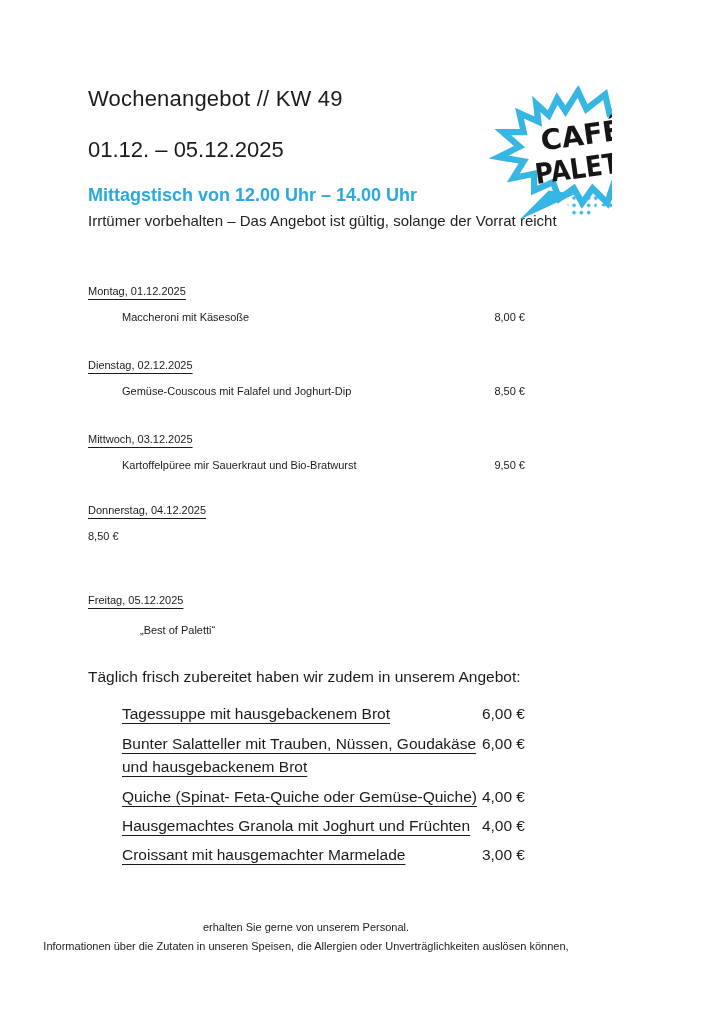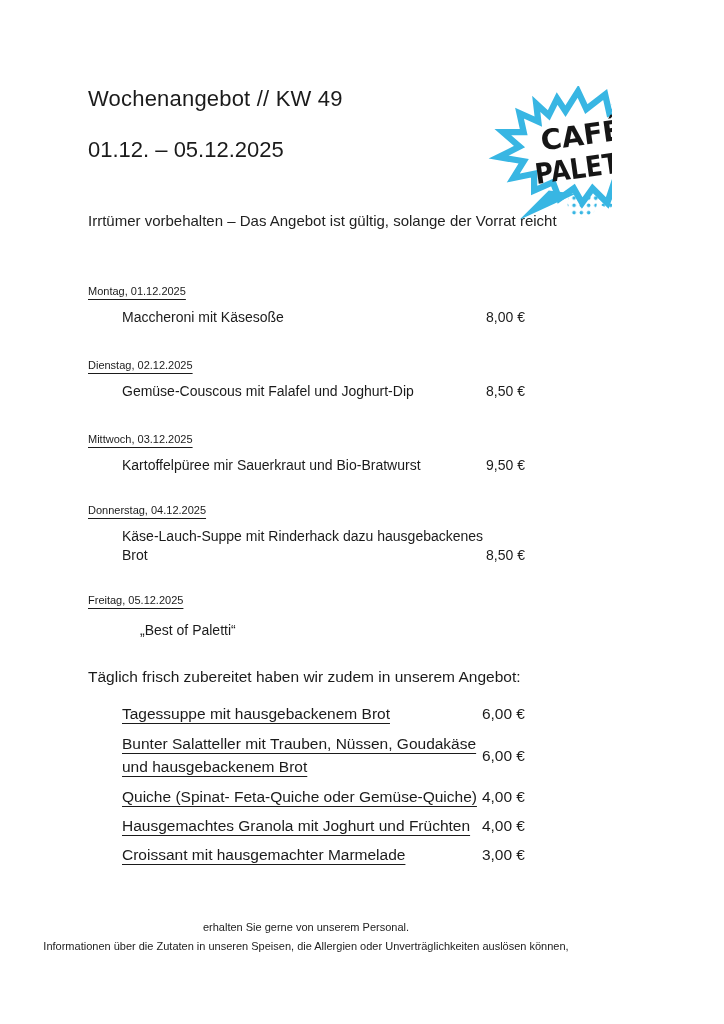--- a/index.html
+++ b/index.html
@@ -43,32 +43,32 @@
   .day-label{
     font-size:11px;line-height:20px;font-weight:400;
     text-decoration:underline;
     text-decoration-thickness:1.4px;
     text-underline-offset:4px;
   }
   .day-block{left:88px;right:87px;}
   .dish-row{
     position:absolute;left:0;right:0;
     display:flex;justify-content:space-between;align-items:flex-end;
-    font-size:14px;line-height:19px;
+    font-size:11px;line-height:19px;
   }
   .dish-name{margin-left:34px;}
   .dish-name.quote{margin-left:52px;}
   .dish-price{white-space:nowrap;}
   .intro-line{
     left:88px;top:667px;
     font-size:15.5px;line-height:19px;
   }
   .item-row{
     left:88px;right:87px;
-    display:flex;justify-content:space-between;align-items:center;
+    display:flex;justify-content:space-between;align-items:flex-start;
     font-size:15.5px;line-height:23px;
   }
   .item-name{
     margin-left:34px;max-width:480px;
     text-decoration:underline;
     text-decoration-thickness:1.3px;
     text-underline-offset:4px;
   }
   .footer{
     left:0;right:0;top:918px;
@@ -80,20 +80,21 @@
   .logo-tail{fill:var(--logo-cyan);}
   .logo-text{fill:#161616;font-family:"DejaVu Sans",sans-serif;font-weight:700;}
 </style>
 </head>
 <body>
 
 <div class="page">
 
   <div class="abs doc-title">Wochenangebot // KW 49</div>
   <div class="abs doc-dates">01.12. – 05.12.2025</div>
+  <div class="abs doc-subtitle">Mittagstisch von 12.00 Uhr – 14.00 Uhr</div>
   <div class="abs doc-disclaimer">Irrtümer vorbehalten – Das Angebot ist gültig, solange der Vorrat reicht</div>
 
   <div class="abs logo">
     <svg width="188" height="138" viewBox="0 0 180 132">
       <defs>
         <pattern id="halftone" width="7" height="7" patternUnits="userSpaceOnUse">
           <circle class="logo-dots" cx="2.2" cy="2.2" r="1.7"></circle>
         </pattern>
       </defs>
       <g>
@@ -133,21 +134,20 @@
     <div class="day-label">Mittwoch, 03.12.2025</div>
     <div class="dish-row" style="top:27px">
       <span class="dish-name">Kartoffelpüree mir Sauerkraut und Bio-Bratwurst</span>
       <span class="dish-price">9,50 €</span>
     </div>
   </div>
 
   <div class="abs day-block" style="top:500px">
     <div class="day-label">Donnerstag, 04.12.2025</div>
     <div class="dish-row" style="top:27px">
-      <span class="dish-name">Käse-Lauch-Suppe mit Rinderhack dazu hausgebackenes Brot</span>
       <span class="dish-price">8,50 €</span>
     </div>
   </div>
 
   <div class="abs day-block" style="top:590px">
     <div class="day-label">Freitag, 05.12.2025</div>
     <div class="dish-row" style="top:31px">
       <span class="dish-name quote">„Best of Paletti“</span>
       <span class="dish-price"></span>
     </div>

